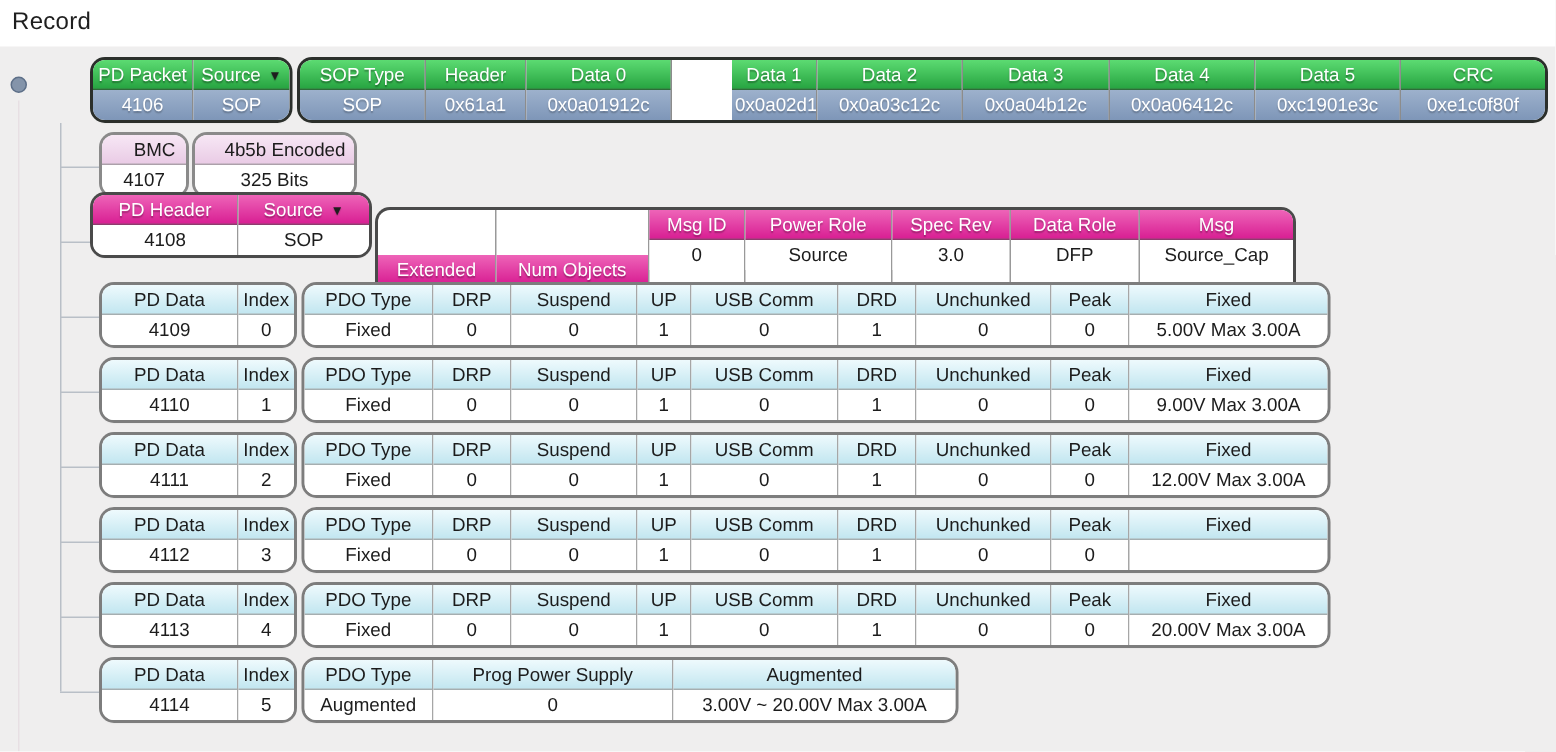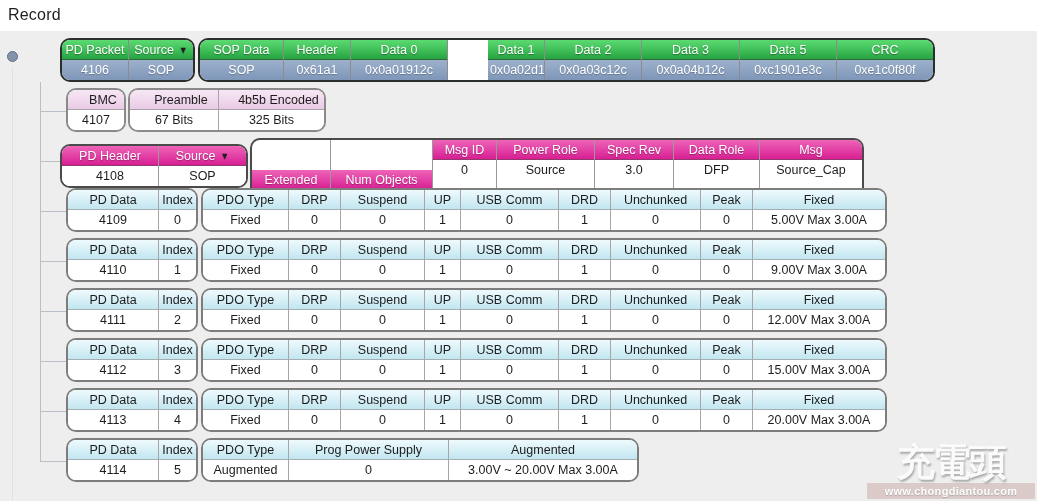--- a/index.html
+++ b/index.html
@@ -68,21 +68,21 @@
             <div class="hdr"><span>PD Packet</span></div>
             <div class="val">4106</div>
           </div>
           <div class="cell" style="width: 65px;">
             <div class="hdr"><span>Source</span><span class="arrow">▼</span></div>
             <div class="val">SOP</div>
           </div>
         </div>
         <div class="pdtable green" style="left: 200px; top: 9px;">
           <div class="cell" style="width: 83px;">
-            <div class="hdr"><span>SOP Data</span></div>
+            <div class="hdr"><span>SOP Type</span></div>
             <div class="val">SOP</div>
           </div>
           <div class="cell" style="width: 67px;">
             <div class="hdr"><span>Header</span></div>
             <div class="val">0x61a1</div>
           </div>
           <div class="cell" style="width: 97px;">
             <div class="hdr"><span>Data 0</span></div>
             <div class="val">0x0a01912c</div>
           </div>
@@ -90,47 +90,47 @@
             <div class="hdr"><span>Data 1</span></div>
             <div class="val">0x0a02d12c</div>
           </div>
           <div class="cell" style="width: 97px;">
             <div class="hdr"><span>Data 2</span></div>
             <div class="val">0x0a03c12c</div>
           </div>
           <div class="cell" style="width: 98px;">
             <div class="hdr"><span>Data 3</span></div>
             <div class="val">0x0a04b12c</div>
+          </div>
+          <div class="cell" style="width: 97px;">
+            <div class="hdr"><span>Data 4</span></div>
+            <div class="val">0x0a06412c</div>
           </div>
           <div class="cell" style="width: 97px;">
             <div class="hdr"><span>Data 5</span></div>
             <div class="val">0xc1901e3c</div>
           </div>
           <div class="cell" style="width: 97px;">
             <div class="hdr"><span>CRC</span></div>
             <div class="val">0xe1c0f80f</div>
           </div>
         </div>
         <div class="pdtable pink" style="left: 68px; top: 59px;">
           <div class="cell" style="width: 56px;">
             <div class="hdr"><span>BMC</span></div>
             <div class="val">4107</div>
           </div>
         </div>
         <div class="pdtable pink" style="left: 130px; top: 59px;">
-          <div class="cell" style="width: 88px;">
-            <div class="hdr"><span>Preamble</span></div>
-            <div class="val">67 Bits</div>
-          </div>
           <div class="cell" style="width: 106px;">
             <div class="hdr"><span>4b5b Encoded</span></div>
             <div class="val">325 Bits</div>
           </div>
         </div>
-        <div class="pdtable magenta" style="left: 62px; top: 115px;">
+        <div class="pdtable magenta" style="left: 62px; top: 99px;">
           <div class="cell" style="width: 96px;">
             <div class="hdr"><span>PD Header</span></div>
             <div class="val">4108</div>
           </div>
           <div class="cell" style="width: 88px;">
             <div class="hdr"><span>Source</span><span class="arrow">▼</span></div>
             <div class="val">SOP</div>
           </div>
         </div>
         <div class="pdtable magenta" style="left: 252px; top: 109px;">
@@ -345,21 +345,20 @@
           <div class="cell" style="width: 90px;">
             <div class="hdr"><span>Unchunked</span></div>
             <div class="val">0</div>
           </div>
           <div class="cell" style="width: 52px;">
             <div class="hdr"><span>Peak</span></div>
             <div class="val">0</div>
           </div>
           <div class="cell" style="width: 133px;">
             <div class="hdr"><span>Fixed</span></div>
-            <div class="val">15.00V Max 3.00A</div>
           </div>
         </div>
         <div class="pdtable cyan" style="left: 68px; top: 359px;">
           <div class="cell" style="width: 90px;">
             <div class="hdr"><span>PD Data</span></div>
             <div class="val">4113</div>
           </div>
           <div class="cell" style="width: 38px;">
             <div class="hdr"><span>Index</span></div>
             <div class="val">4</div>
@@ -422,17 +421,13 @@
             <div class="hdr"><span>Prog Power Supply</span></div>
             <div class="val">0</div>
           </div>
           <div class="cell" style="width: 189px;">
             <div class="hdr"><span>Augmented</span></div>
             <div class="val">3.00V ~ 20.00V Max 3.00A</div>
           </div>
         </div>
       </div>
   </div>
-  <div class="watermark">
-    <div class="wm-logo">充電頭</div>
-    <div class="wm-url">www.chongdiantou.com</div>
-  </div>
 </div>
 
 </body></html>

